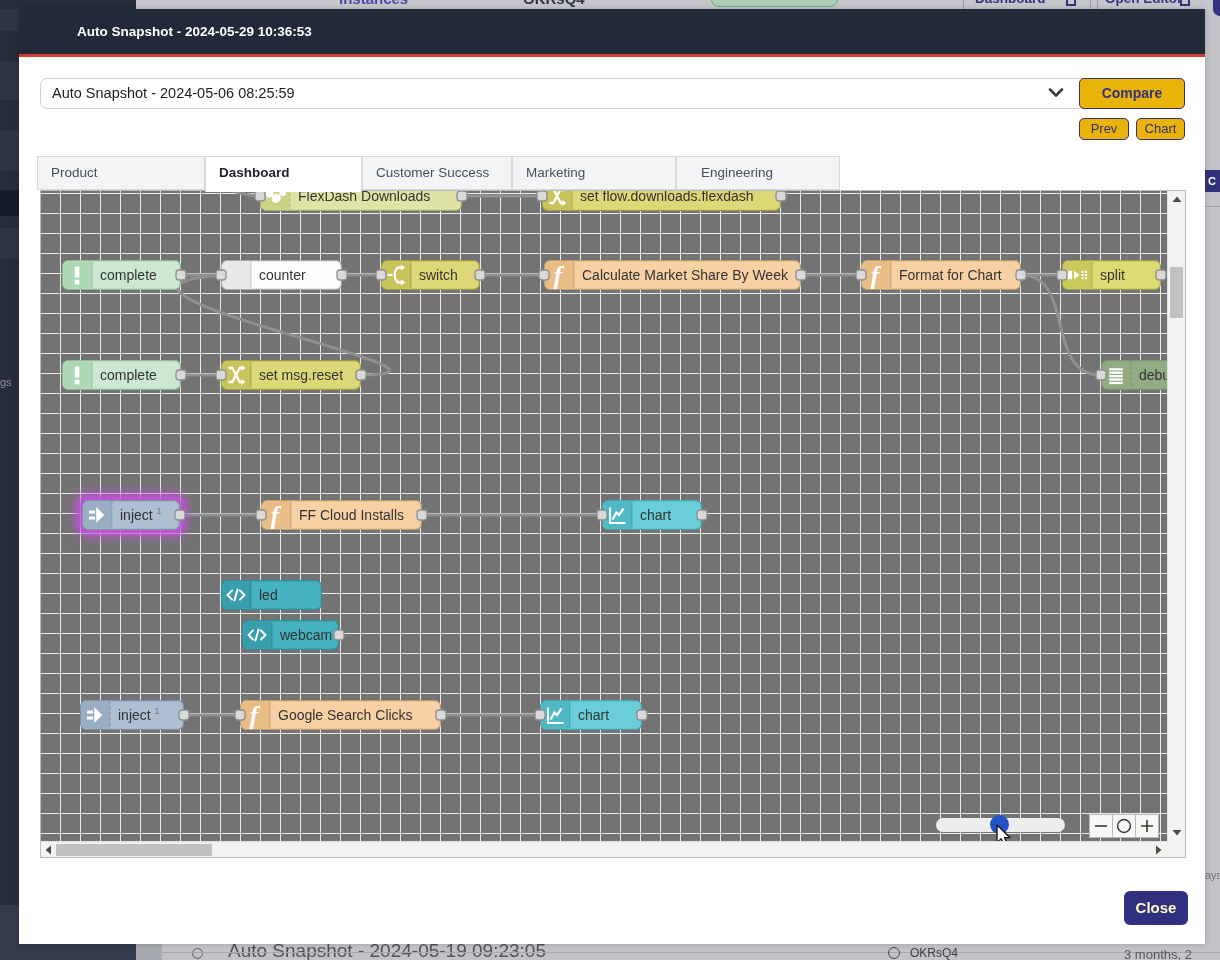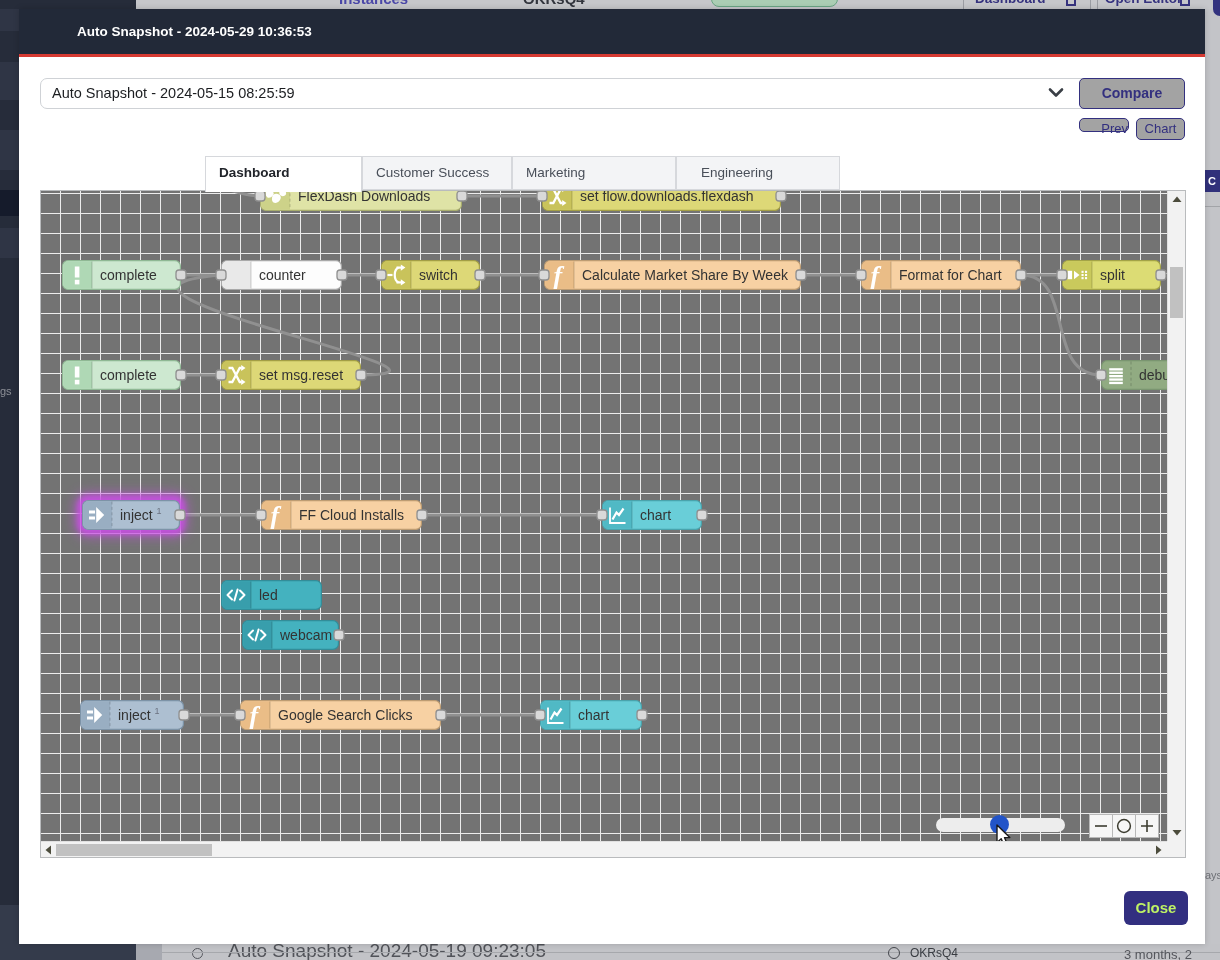--- a/index.html
+++ b/index.html
@@ -12,23 +12,23 @@
   #topbar{left:136px;top:0;width:1084px;height:9px;background:#c6c7cb;overflow:hidden;}
   #botstrip{left:136px;top:944px;width:1084px;height:16px;background:#c2c3c7;overflow:hidden;}
   #rightstrip{left:1205px;top:9px;width:15px;height:935px;background:#c3c4c8;overflow:hidden;}
   
   #modal{left:19px;top:9px;width:1186px;height:935px;background:#ffffff;box-shadow:0 0 6px rgba(0,0,0,0.18);}
   #mhead{left:0;top:0;width:100%;height:48px;background:#222938;border-bottom:3px solid #d63a32;box-sizing:border-box;}
   #mtitle{left:18px;top:15px;color:#fff;font-size:13.5px;font-weight:bold;margin-left:40px;}
   #msel{left:21px;top:69px;width:1051px;height:31px;border:1px solid #cfd2d6;border-radius:7px;box-sizing:border-box;background:#fff;}
   #mseltext{left:33px;top:76px;font-size:14.5px;color:#1c1e21;}
   #chev{left:1029px;top:78px;}
-  .obtn{border:1.5px solid #33307f;border-radius:5px;background:#a3a3a3;color:#33307f;box-sizing:border-box;text-align:center;}
+  .obtn{border:1.5px solid #33307f;border-radius:5px;background:#eab308;color:#33307f;box-sizing:border-box;text-align:center;}
   #bcompare{left:1060px;top:69px;width:106px;height:31px;font-size:14px;font-weight:bold;line-height:28px;}
-  #bprev{left:1060px;top:109px;width:50px;height:14px;font-size:13px;line-height:19px;text-align:right;}
+  #bprev{left:1060px;top:109px;width:50px;height:22px;font-size:13px;line-height:19px;}
   #bnext{left:1117px;top:109px;width:49px;height:22px;font-size:13px;line-height:19px;}
   #chline{left:29px;top:109px;font-size:14.5px;color:#2f3237;}
   #chquote{font-size:12.5px;color:#9b9da1;}
   
   .tab{top:147px;height:34px;background:#f3f4f6;border:1px solid #d6d8dc;box-sizing:border-box;font-size:13.5px;color:#494f59;line-height:32px;padding-left:13px;}
   #tabD{background:#ffffff;border-bottom:none;height:36px;font-weight:bold;color:#21242a;z-index:5;}
   
   #canvas{left:21px;top:181px;width:1146px;height:668px;border:1px solid #b9bbbd;box-sizing:border-box;background:#737373;}
   #grid{left:0;top:0;width:1126px;height:650px;
     background-image:linear-gradient(to right,#ececec 1px,transparent 1px),linear-gradient(to bottom,#ececec 1px,transparent 1px);
@@ -37,34 +37,34 @@
   
   #vscroll{left:1126px;top:0;width:18px;height:650px;background:#f2f2f2;border-left:1px solid #e0e0e0;box-sizing:border-box;}
   #vthumb{left:2px;top:76px;width:13px;height:51px;background:#c1c1c1;}
   #hscroll{left:0;top:650px;width:1126px;height:16px;background:#f2f2f2;border-top:1px solid #e0e0e0;box-sizing:border-box;}
   #hthumb{left:15px;top:2px;width:156px;height:12px;background:#c1c1c1;}
   
   #ztrack{left:895px;top:627px;width:129px;height:14px;border-radius:7px;background:#ededed;}
   #zthumb{left:949px;top:624px;width:19px;height:19px;border-radius:50%;background:#2254c8;}
   .zbtn{top:623px;width:24px;height:24px;background:#f6f6f6;border:1px solid #b9b9b9;box-sizing:border-box;text-align:center;line-height:21px;font-size:15px;color:#3c3c30;}
   
-  #bclose{left:1105px;top:882px;width:64px;height:34px;background:#322f80;border-radius:6px;color:#bef264;font-weight:bold;font-size:15px;text-align:center;line-height:34px;}
+  #bclose{left:1105px;top:882px;width:64px;height:34px;background:#322f80;border-radius:6px;color:#fef9c3;font-weight:bold;font-size:15px;text-align:center;line-height:34px;}
 </style>
 </head>
 <body>
 <div id="page">
 
   <div class="a" id="side"></div>
   <div class="a sband" style="top:9px;height:22px;"></div>
   <div class="a sband" style="top:62px;height:38px;"></div>
   <div class="a sband" style="top:130px;height:40px;"></div>
   <div class="a sband" style="top:190px;height:26px;background:#151b2b;"></div>
   <div class="a sband" style="top:228px;height:30px;"></div>
   <div class="a sband" style="top:905px;height:55px;background:#343b4b;"></div>
-  <div class="a" style="left:0;top:385px;color:#8d9097;font-size:11px;">gs</div>
+  <div class="a" style="left:0;top:376px;color:#8d9097;font-size:11px;">gs</div>
 
   <div class="a" id="topbar">
     <span class="a" style="left:203px;top:-10px;font-size:15px;font-weight:bold;color:#4b48a8;">Instances</span>
     <span class="a" style="left:387px;top:-10px;font-size:15px;font-weight:bold;color:#32353d;">OKRsQ4</span>
     <span class="a" style="left:575px;top:-9px;width:127px;height:16px;border-radius:9px;background:#abceb4;border:1px solid #6aa584;box-sizing:border-box;"></span>
     <span class="a" style="left:827px;top:0;width:1px;height:9px;background:#9b9da3;"></span>
     <span class="a" style="left:954px;top:0;width:1px;height:9px;background:#9b9da3;"></span>
     <span class="a" style="left:961px;top:0;width:1px;height:9px;background:#9b9da3;"></span>
     <span class="a" style="left:839px;top:-9px;font-size:13.5px;font-weight:bold;color:#36337f;">Dashboard</span>
     <span class="a" style="left:930px;top:-4px;width:10px;height:10px;border:2px solid #36337f;box-sizing:border-box;"></span>
@@ -86,28 +86,29 @@
     <span class="a" style="left:0;top:161px;width:15px;height:22px;background:#31317b;color:#fff;font-size:11px;font-weight:bold;padding-left:3px;line-height:22px;">C</span>
     <span class="a" style="left:0;top:197px;width:15px;height:1px;background:#a2a4a8;"></span>
     <span class="a" style="left:0;top:860px;font-size:11px;color:#6e7076;">ays</span>
   </div>
   <div class="a" style="left:1213px;top:0;width:7px;height:16px;background:#32327e;border-radius:0 0 0 7px;"></div>
 
   <div class="a" id="modal">
     <div class="a" id="mhead"></div>
     <div class="a" id="mtitle">Auto Snapshot - 2024-05-29 10:36:53</div>
     <div class="a" id="msel"></div>
-    <div class="a" id="mseltext">Auto Snapshot - 2024-05-15 08:25:59</div>
+    <div class="a" id="mseltext">Auto Snapshot - 2024-05-06 08:25:59</div>
     <svg class="a" id="chev" width="16" height="12">
         <path d="M2,2.5 L8,8.5 L14,2.5" stroke="#3a3f46" stroke-width="2.6" fill="none" stroke-linecap="round" stroke-linejoin="round"></path>
       </svg>
     <div class="a obtn" id="bcompare">Compare</div>
     <div class="a obtn" id="bprev">Prev</div>
     <div class="a obtn" id="bnext">Chart</div>
 
+    <div class="a tab" style="left:18px;width:168px;">Product</div>
     <div class="a tab" id="tabD" style="left:186px;width:157px;">Dashboard</div>
     <div class="a tab" style="left:493px;width:164px;">Marketing</div>
     <div class="a tab" style="left:343px;width:150px;">Customer Success</div>
     <div class="a tab" style="left:657px;width:164px;padding-left:24px;">Engineering</div>
 
     <div class="a" id="canvas">
       <div class="a" id="grid"></div>
       <svg class="a" id="flowsvg" width="1126" height="650">
           <g stroke="#909090" stroke-width="3" fill="none" stroke-linecap="round">
 <path d="M185,-2 C193,0 206,5 219,5"></path>

